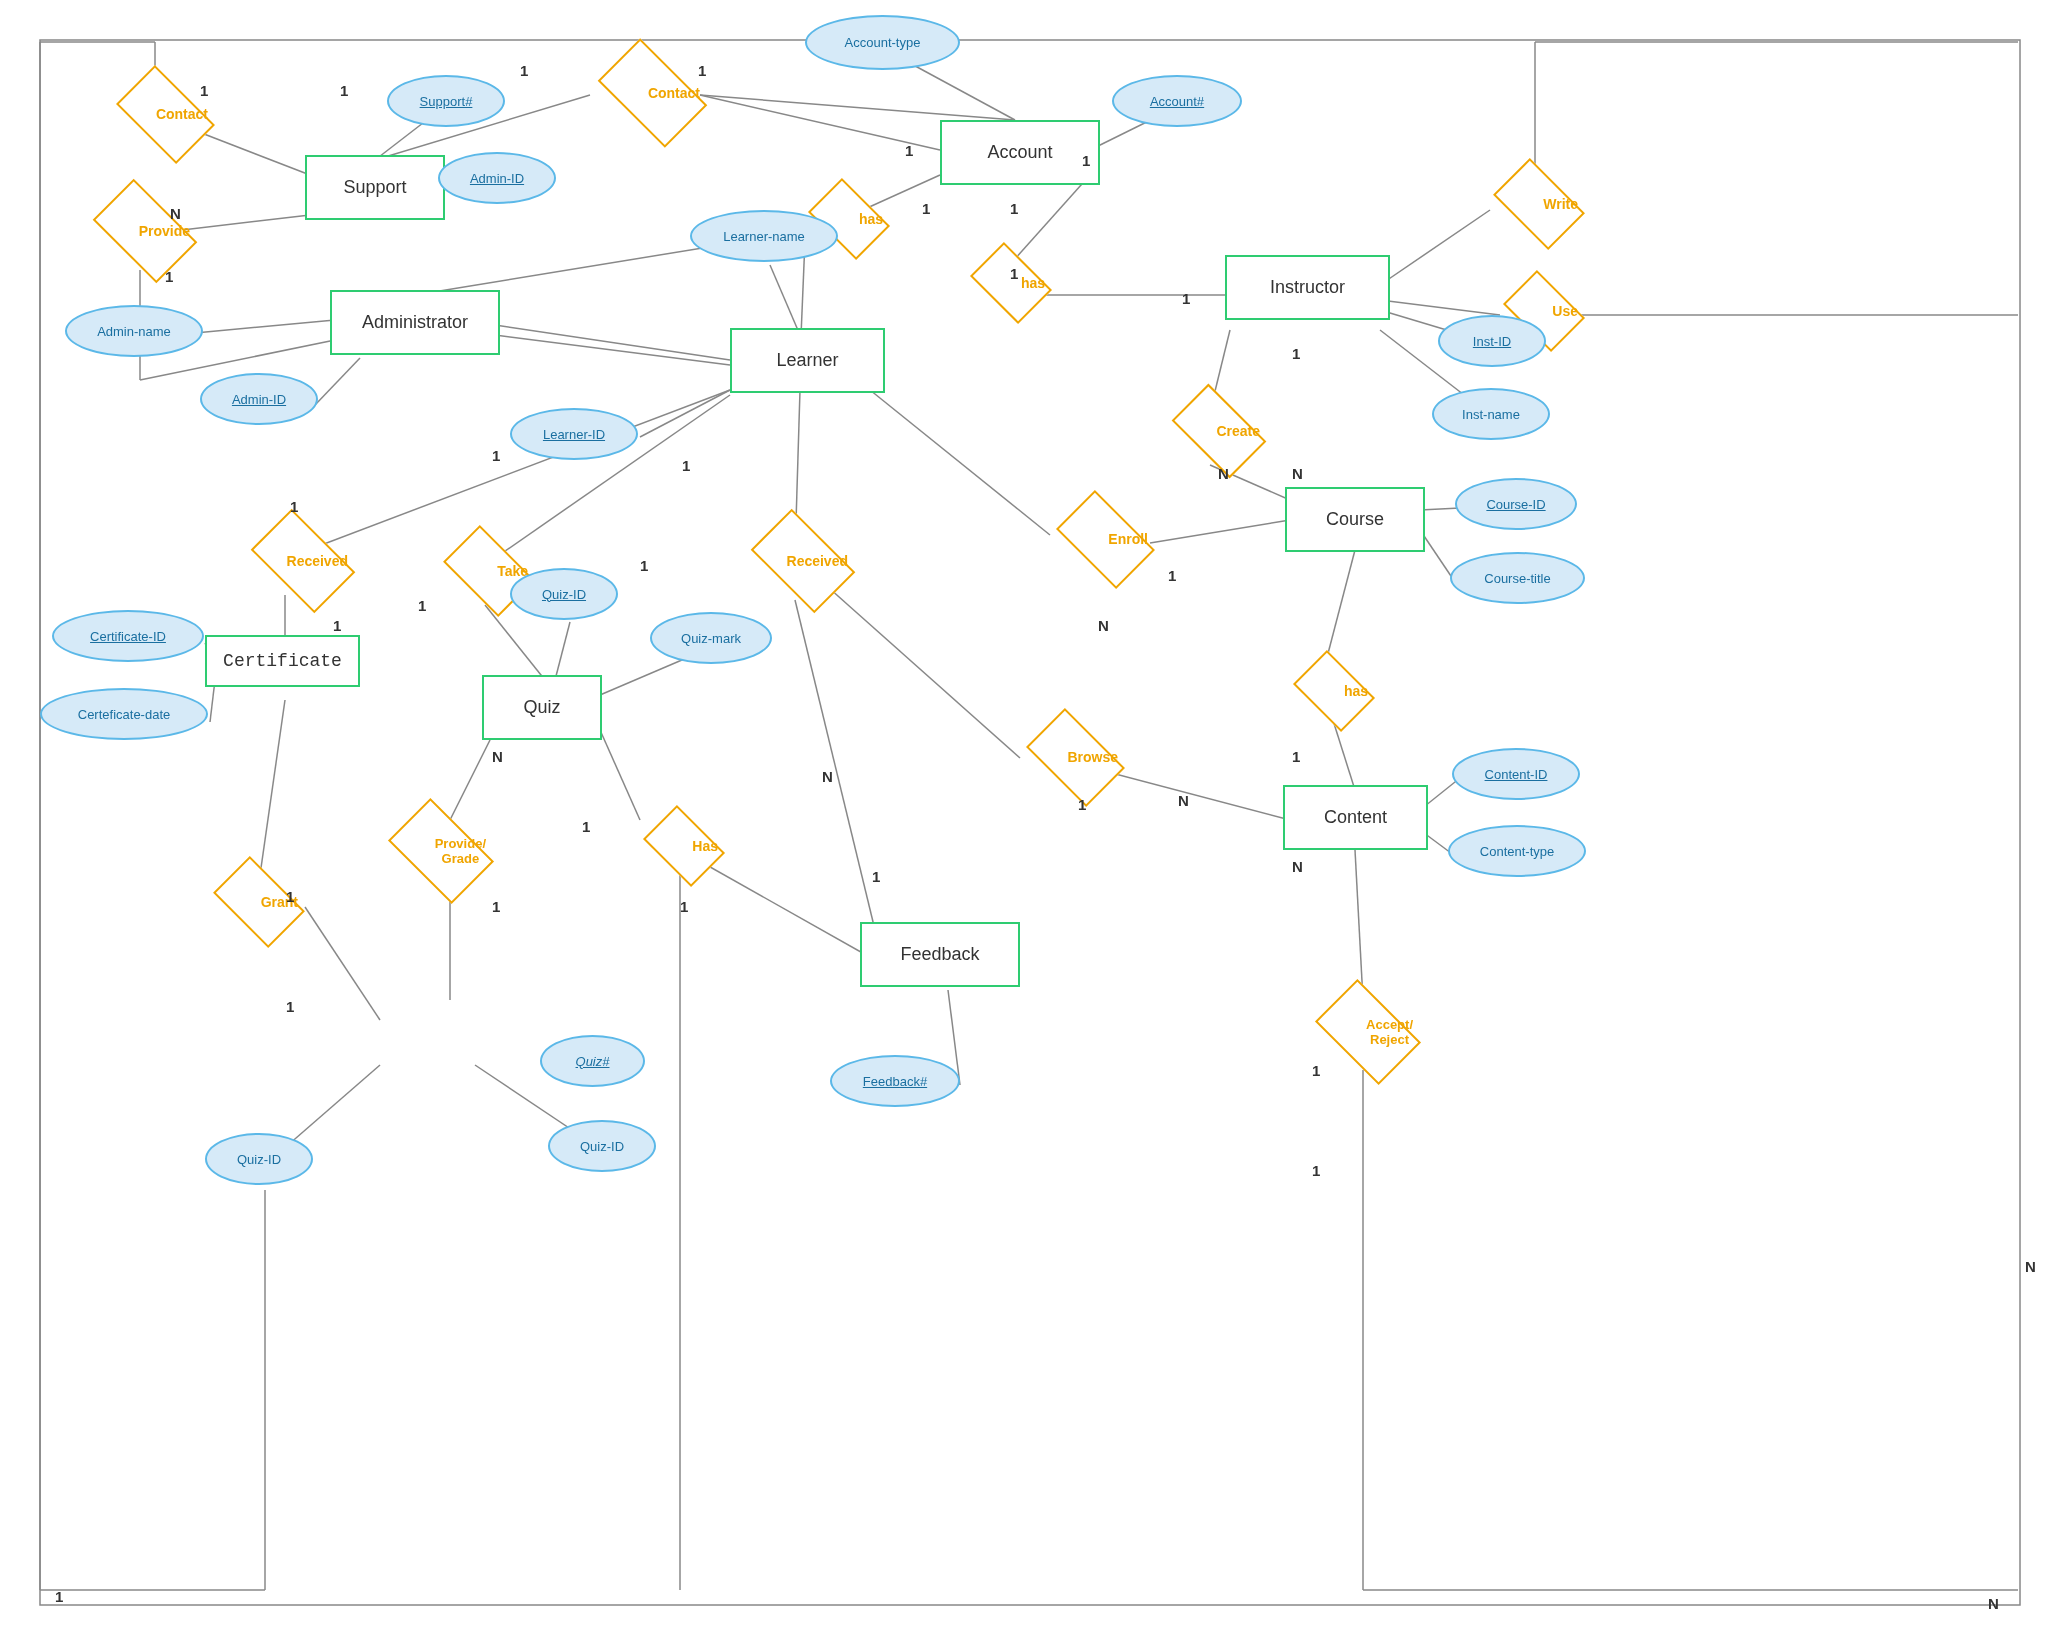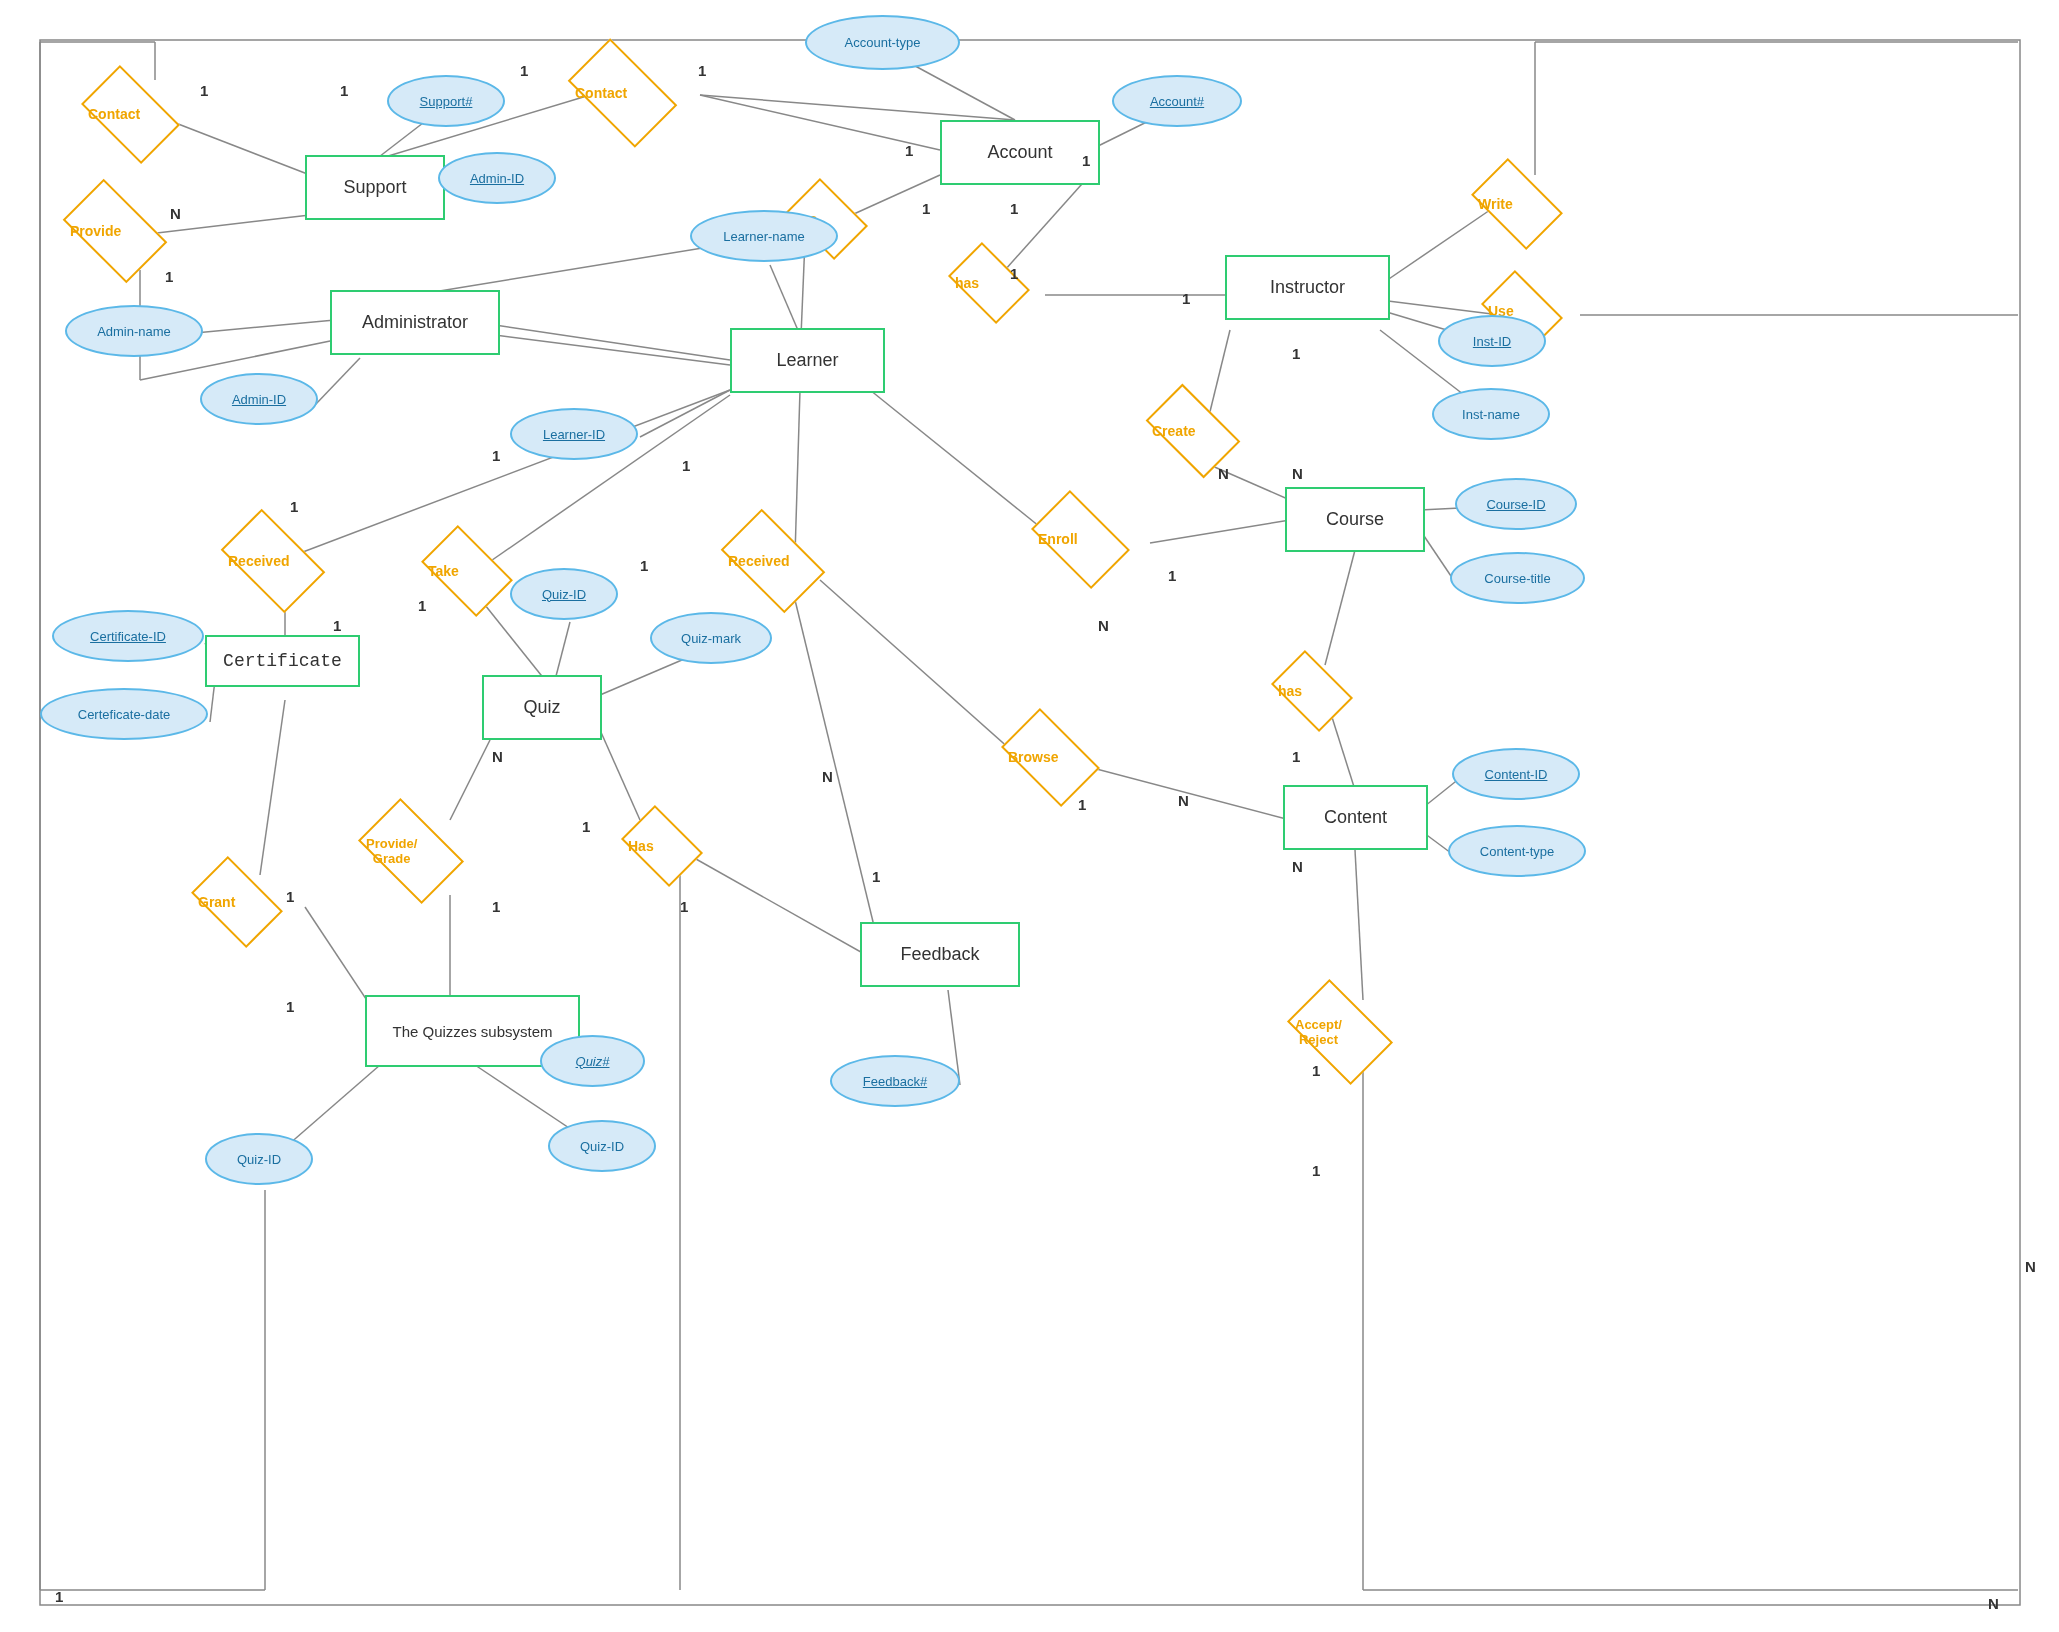--- a/index.html
+++ b/index.html
@@ -27,21 +27,21 @@
       font-size: 18px;
       font-weight: normal;
       color: #333;
       z-index: 10;
     }
     
     .diamond-wrap {
       position: absolute;
       display: flex;
       align-items: center;
-      justify-content: flex-start;
+      justify-content: flex-end;
       z-index: 10;
     }
     .diamond {
       width: 90px;
       height: 60px;
       background: #fff;
       border: 2px solid #f0a500;
       transform: rotate(45deg);
       position: absolute;
     }
@@ -265,23 +265,20 @@
   </div>
 
   <div class="entity" style="left:482px; top:675px; width:120px; height:65px;">
     <span>Quiz</span>
   </div>
 
   <div class="entity" style="left:860px; top:922px; width:160px; height:65px;">
     <span>Feedback</span>
   </div>
 
-  <div class="entity" style="left:365px; top:995px; width:215px; height:72px; font-size:15px;">
-    <span>The Quizzes subsystem</span>
-  </div>
 
   <div class="diamond-wrap" style="left:88px; top:78px; width:120px; height:72px;">
     <div class="diamond" style="width:85px; height:55px;"></div>
     <span class="diamond-label">Contact</span>
   </div>
 
   <div class="diamond-wrap" style="left:575px; top:55px; width:125px; height:75px;">
     <div class="diamond" style="width:95px; height:60px;"></div>
     <span class="diamond-label">Contact</span>
   </div>

